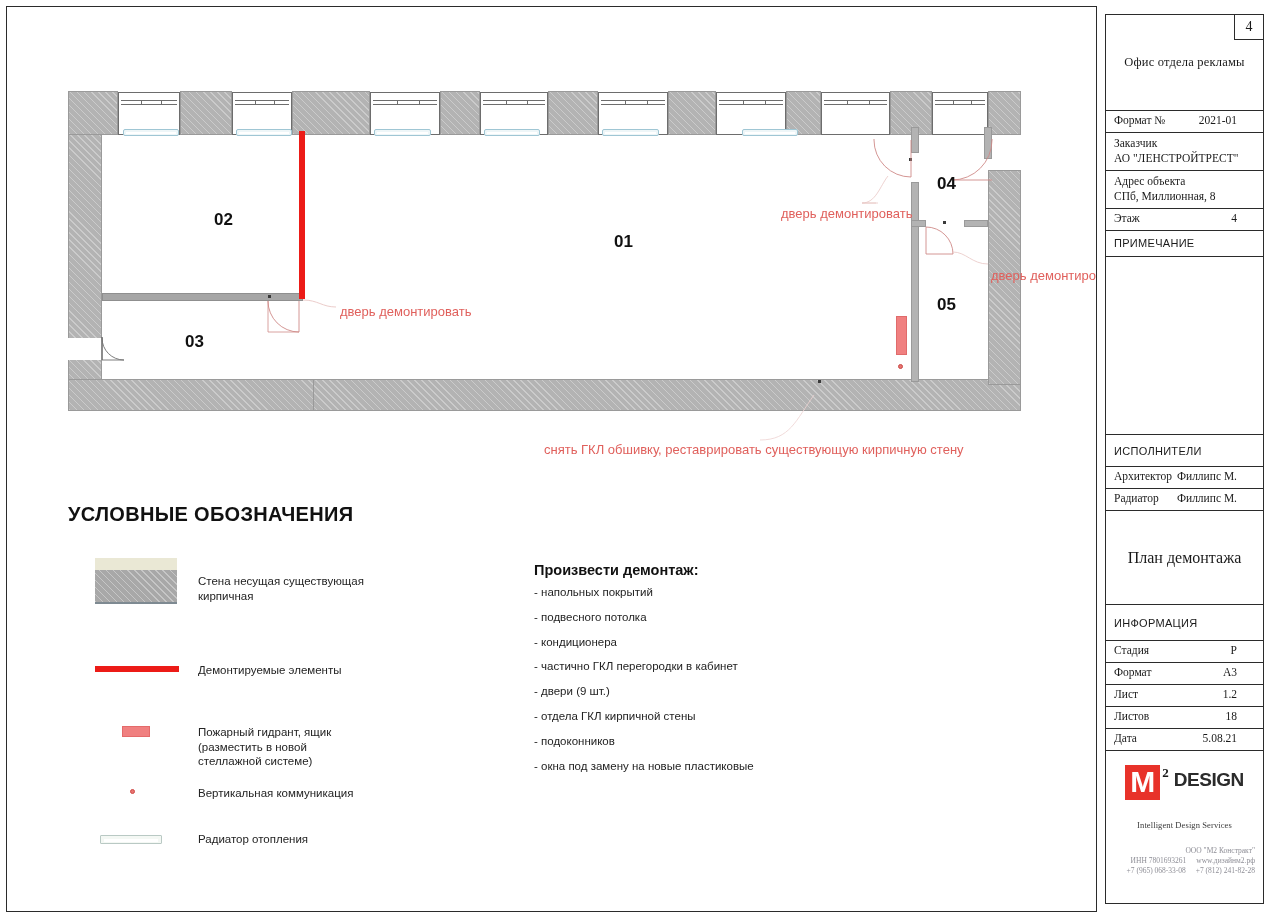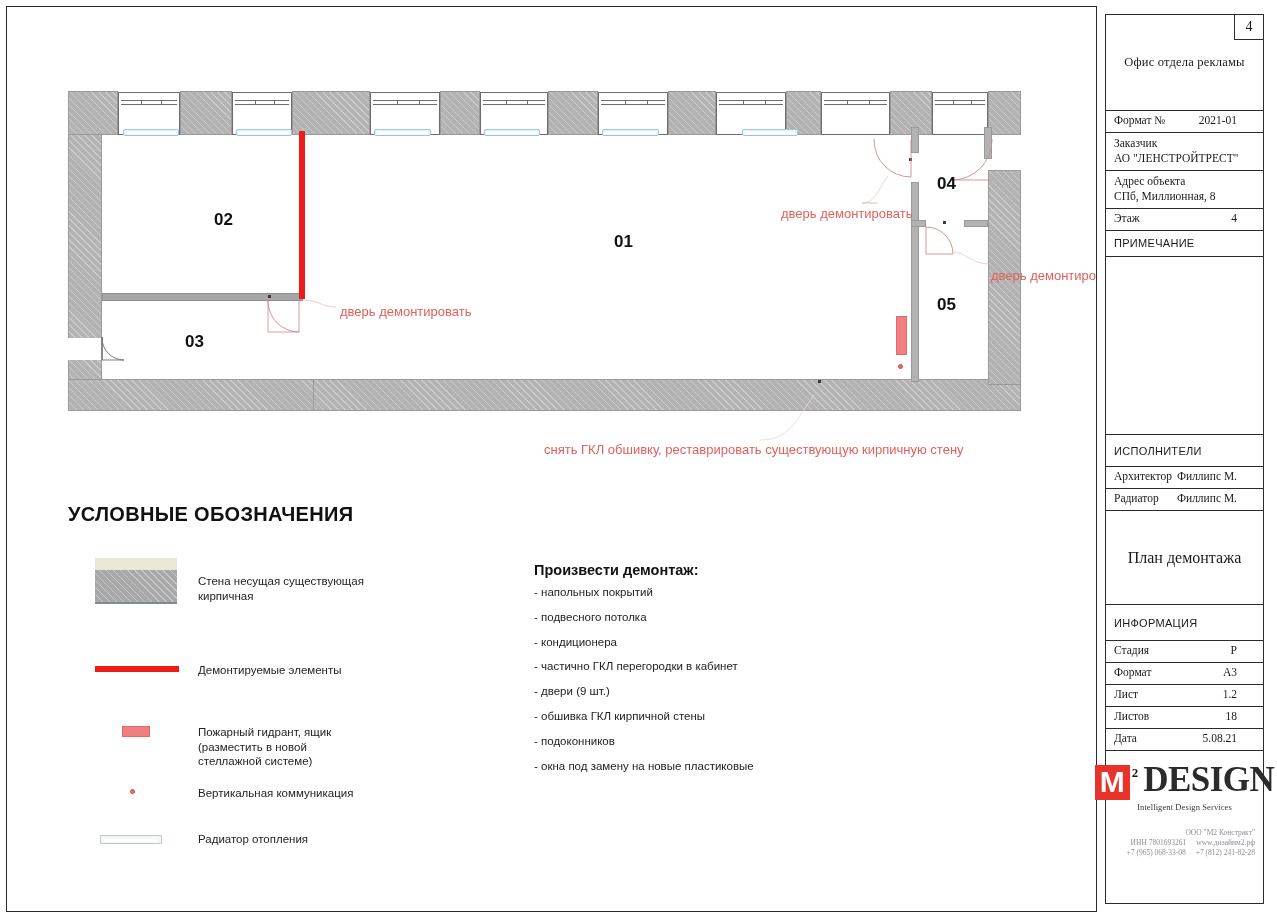--- a/index.html
+++ b/index.html
@@ -78,27 +78,27 @@
     background: #e8322a; color: #fff;
     font-family: "Liberation Sans", sans-serif;
     font-weight: bold; font-size: 30px; line-height: 30px;
     padding: 2px 5px 3px 5px;
   }
   .logo-sup {
     font-size: 13px; font-weight: bold; color: #1a1a1a;
     line-height: 13px; margin-top: 1px;
   }
   .logo-word {
-    font-family: Liberation Serif, serif;
-    font-weight: bold; font-size: 35px; line-height: 30px;
+    font-family: Liberation Sans, sans-serif;
+    font-weight: bold; font-size: 19px; line-height: 30px;
     color: #2b2b2b; letter-spacing: -0.5px; margin-left: 3px; text-align: right;
   }
   .logo-tag {
     text-align: center; font-size: 8.5px; color: #3a3a3a;
-    margin-top: 2px; letter-spacing: .1px;
+    margin-top: 20px; letter-spacing: .1px;
   }
   .logo-contacts {
     margin-top: 16px; text-align: right; color: #8e8e96;
     font-family: "Liberation Serif", serif; font-size: 7.5px; line-height: 10px;
   }
   .logo-contacts .lc-line { white-space: nowrap; }
   .lc-sp { display: inline-block; width: 10px; }
 
   
   .legend-title {
@@ -379,21 +379,21 @@
   <div class="sw-rad"></div>
   <div class="legend-label" style="left:198px; top:832px; width:240px;">Радиатор отопления</div>
 
   <div class="demo-head">Произвести демонтаж:</div>
   <ul class="demo-list">
     <li>- напольных покрытий</li>
     <li>- подвесного потолка</li>
     <li>- кондиционера</li>
     <li>- частично ГКЛ перегородки в кабинет</li>
     <li>- двери (9 шт.)</li>
-    <li>- обшивка ГКЛ кирпичной стены</li>
+    <li>- отдела ГКЛ кирпичной стены</li>
     <li>- подоконников</li>
     <li>- окна под замену на новые пластиковые</li>
   </ul>
 
   <div class="titleblock">
     <div class="tb-inner">
 
       <div class="pagenum">4</div>
 
       <div class="tb-row tb-title-main">Офис отдела рекламы</div>

